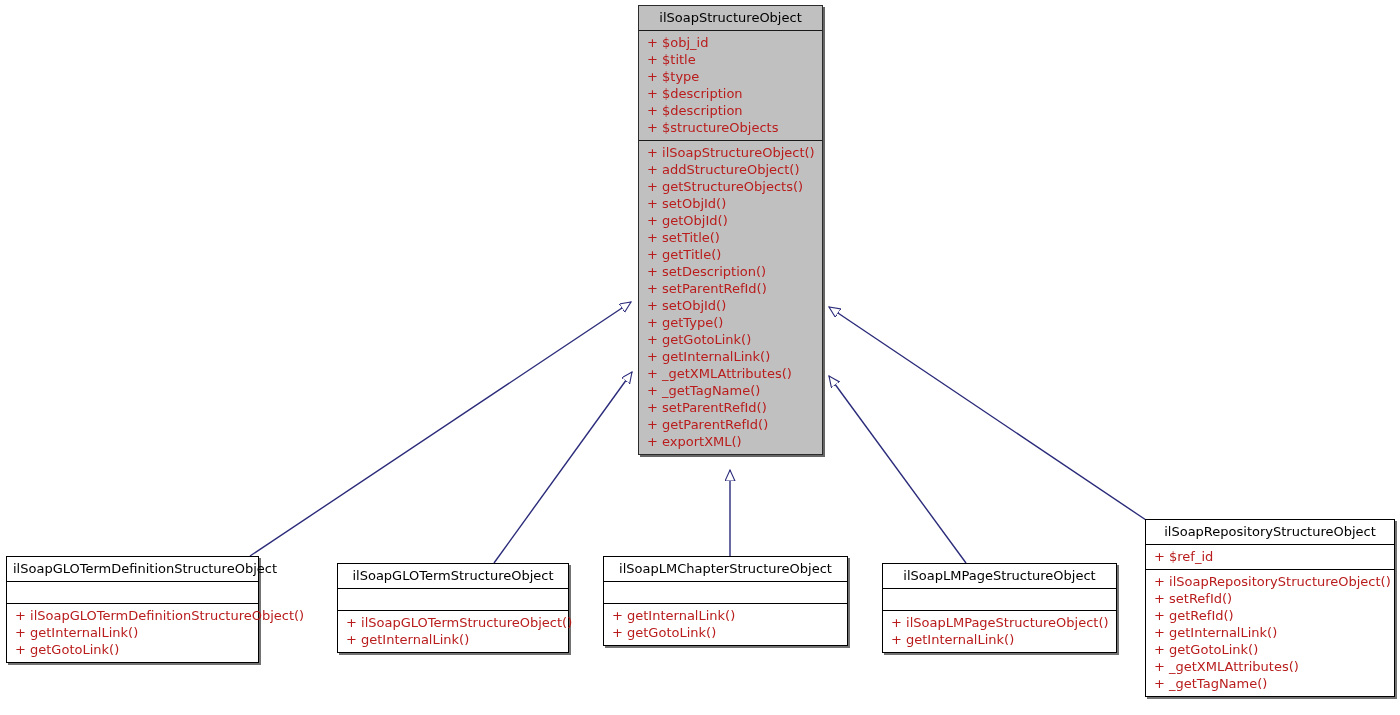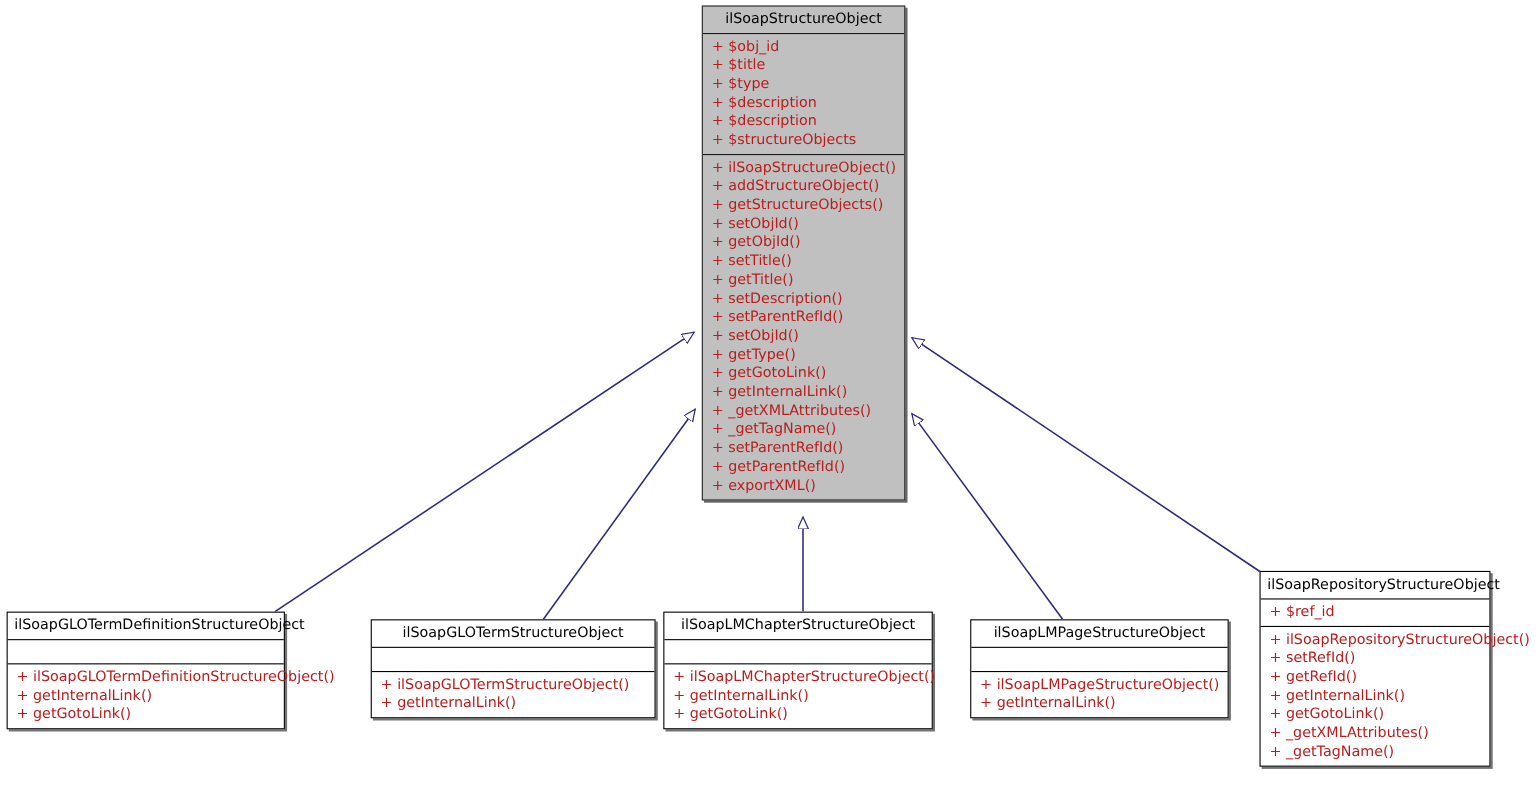--- a/index.html
+++ b/index.html
@@ -130,55 +130,54 @@
     <div class="uml-sep"></div>
     <div class="uml-compartment empty"></div>
     <div class="uml-sep"></div>
     <div class="uml-compartment">
       <div class="uml-member">+ ilSoapGLOTermDefinitionStructureObject()</div>
       <div class="uml-member">+ getInternalLink()</div>
       <div class="uml-member">+ getGotoLink()</div>
     </div>
   </div>
 
-  <div class="uml-class" style="left:337px; top:563px; width:259px;">
+  <div class="uml-class" style="left:337px; top:563px; width:232px;">
     <div class="uml-title">ilSoapGLOTermStructureObject</div>
     <div class="uml-sep"></div>
     <div class="uml-compartment empty"></div>
     <div class="uml-sep"></div>
     <div class="uml-compartment">
       <div class="uml-member">+ ilSoapGLOTermStructureObject()</div>
       <div class="uml-member">+ getInternalLink()</div>
     </div>
   </div>
 
   <div class="uml-class" style="left:603px; top:556px; width:245px;">
     <div class="uml-title">ilSoapLMChapterStructureObject</div>
     <div class="uml-sep"></div>
     <div class="uml-compartment empty"></div>
     <div class="uml-sep"></div>
     <div class="uml-compartment">
-      <div class="uml-member">+ ilSoapLMChapterStructureObject()</div>
       <div class="uml-member">+ getInternalLink()</div>
       <div class="uml-member">+ getGotoLink()</div>
     </div>
   </div>
 
   <div class="uml-class" style="left:882px; top:563px; width:235px;">
     <div class="uml-title">ilSoapLMPageStructureObject</div>
     <div class="uml-sep"></div>
     <div class="uml-compartment empty"></div>
     <div class="uml-sep"></div>
     <div class="uml-compartment">
       <div class="uml-member">+ ilSoapLMPageStructureObject()</div>
       <div class="uml-member">+ getInternalLink()</div>
     </div>
   </div>
 
-  <div class="uml-class" style="left:1145px; top:519px; width:210px;">
+  <div class="uml-class" style="left:1145px; top:519px; width:250px;">
     <div class="uml-title">ilSoapRepositoryStructureObject</div>
     <div class="uml-sep"></div>
     <div class="uml-compartment">
       <div class="uml-member">+ $ref_id</div>
     </div>
     <div class="uml-sep"></div>
     <div class="uml-compartment">
       <div class="uml-member">+ ilSoapRepositoryStructureObject()</div>
       <div class="uml-member">+ setRefId()</div>
       <div class="uml-member">+ getRefId()</div>

